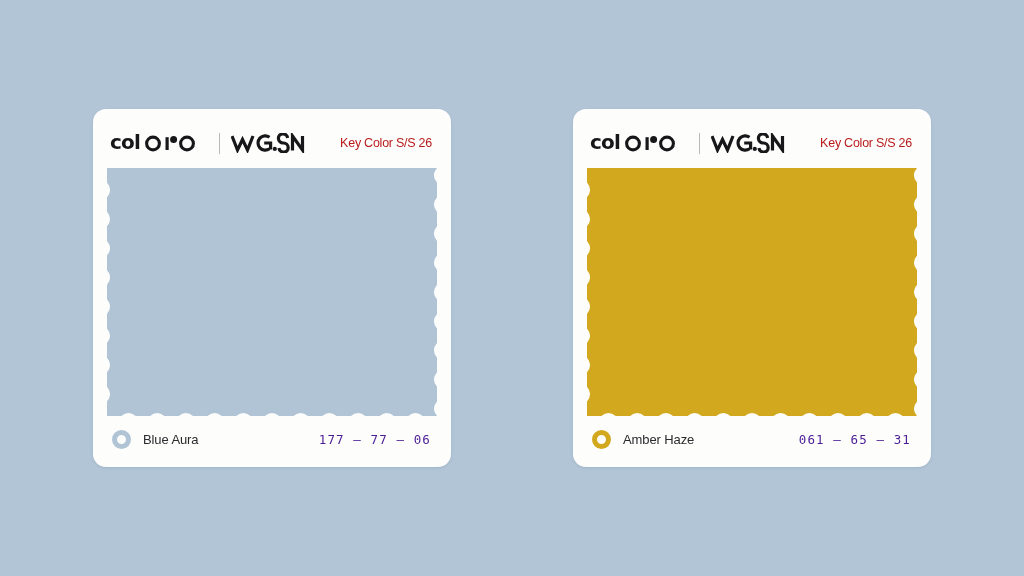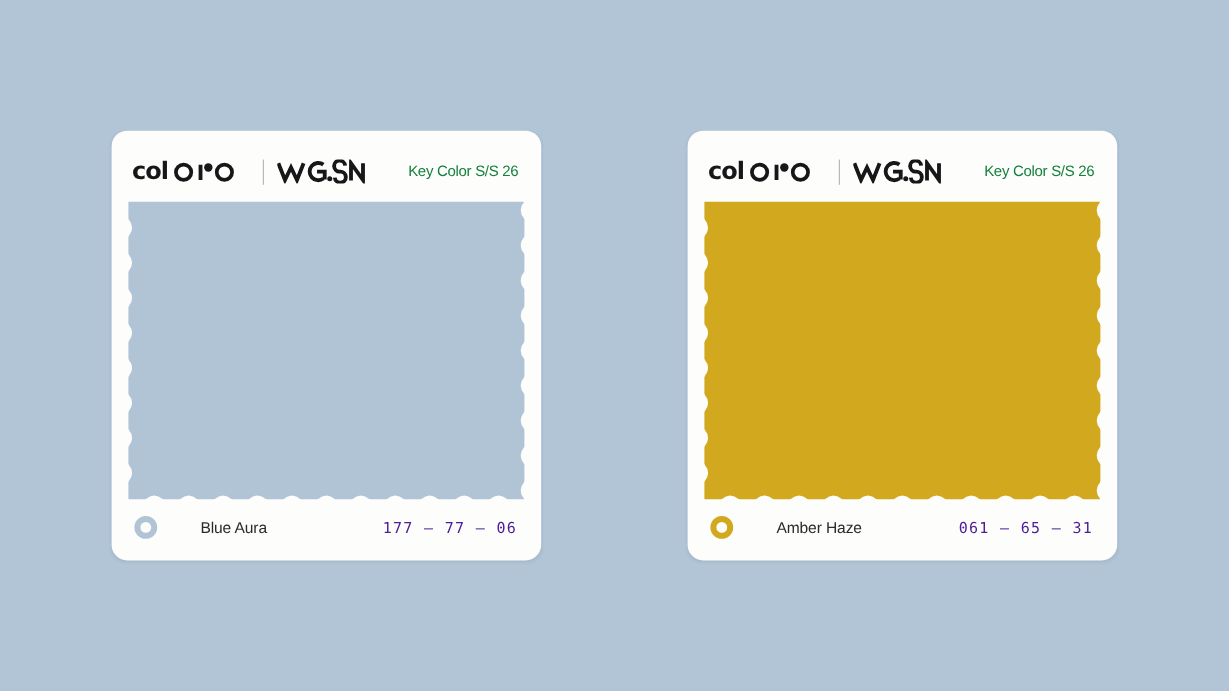--- a/index.html
+++ b/index.html
@@ -74,21 +74,21 @@
     align-items: center;
     line-height: 1;
   }
 
   .spacer { flex: 1 1 auto; }
 
   .key-color-label {
     font-family: "Liberation Sans", sans-serif;
     font-size: 12.5px;
     font-weight: 400;
-    color: #15803d;
+    color: #b91c1c;
     letter-spacing: -0.25px;
     white-space: nowrap;
   }
 
   
   .swatch-area {
     flex: 1 1 auto;
     margin-top: 9px;
     position: relative;
     display: flex;
@@ -112,21 +112,20 @@
     flex: 0 0 auto;
     margin-right: 12px;
   }
 
   .color-name {
     font-family: "Liberation Sans", sans-serif;
     font-size: 13px;
     color: #2b2b2e;
     letter-spacing: -0.1px;
     white-space: nowrap;
-    margin-left: 24px;
   }
 
   .color-code {
     font-family: "DejaVu Sans Mono", monospace;
     font-size: 12.5px;
     color: #4c1d95;
     letter-spacing: 1.1px;
     white-space: nowrap;
   }
 </style>

